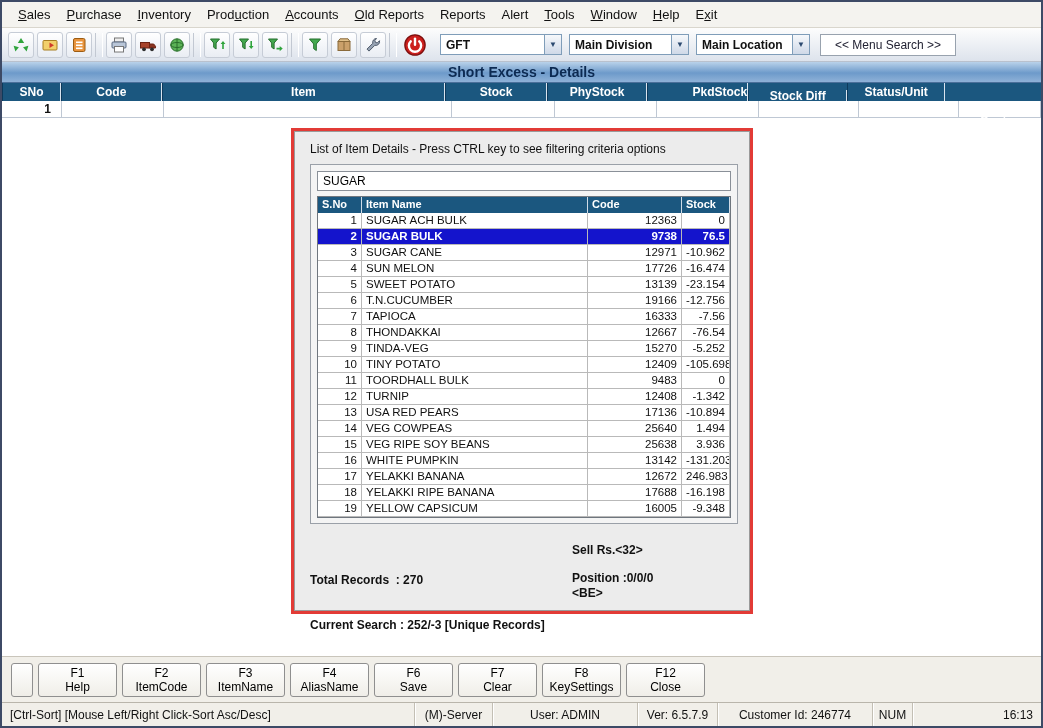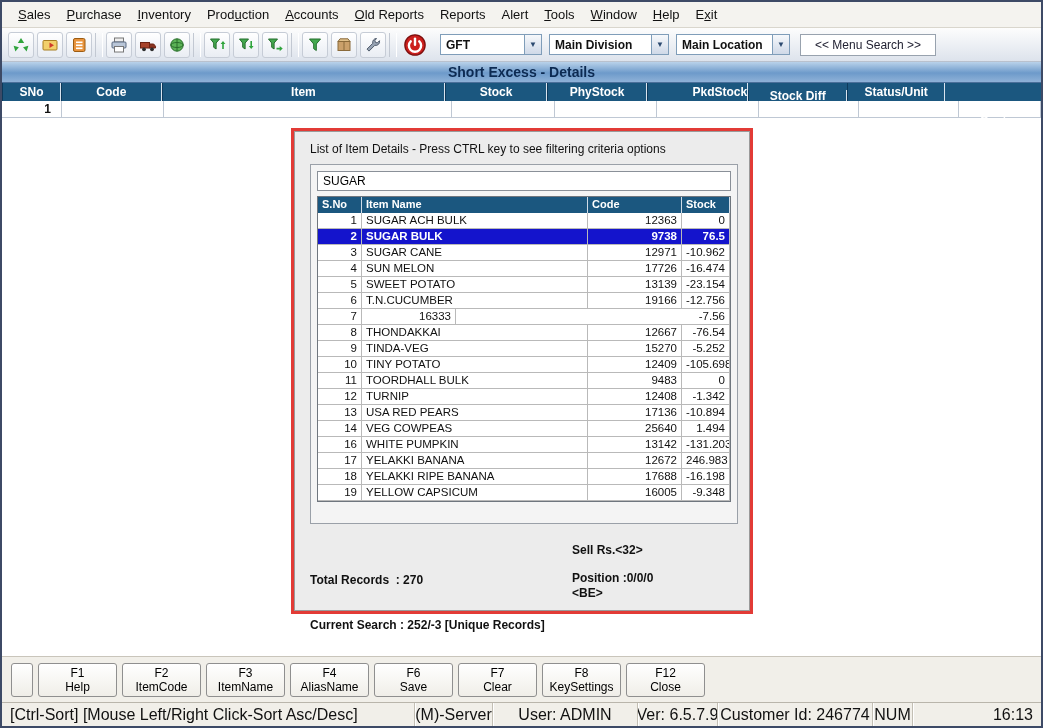--- a/index.html
+++ b/index.html
@@ -10,21 +10,21 @@
   
   .menubar{display:flex;align-items:center;height:26px;background:#f4f3ef;border-bottom:1px solid #d9d6cd;padding-left:8px;font-size:13px}
   .menu-item{padding:4px 8px;cursor:default;white-space:nowrap}
   .menu-item .u{text-decoration:underline}
 
   
   .toolbar{display:flex;align-items:center;height:34px;background:linear-gradient(180deg,#fdfdfd,#dde3ec);border-bottom:1px solid #b9c1cd;padding:0 6px}
   .tbtn{width:26px;height:26px;margin-right:3px;border:1px solid #c6ccd6;border-radius:3px;background:linear-gradient(180deg,#ffffff,#e9edf3);display:flex;align-items:center;justify-content:center;cursor:pointer}
   .tbtn.power{width:30px;height:30px;border:none;background:transparent;border-radius:50%}
   .tsep{width:8px;height:24px;margin-right:3px;border-left:1px solid #c2c8d2;border-right:1px solid #ffffff}
-  .combo{display:flex;align-items:center;width:102px;height:21px;border:1px solid #7f9db9;background:#fff;font-size:12px;font-weight:bold;margin-left:7px;cursor:pointer}
+  .combo{display:flex;align-items:center;width:122px;height:21px;border:1px solid #7f9db9;background:#fff;font-size:12px;font-weight:bold;margin-left:7px;cursor:pointer}
   .combo .val{flex:1;padding:0 5px;white-space:nowrap;overflow:hidden}
   .combo .arrow{width:17px;height:100%;background:linear-gradient(#f6f8fb,#cfd9e8);border-left:1px solid #7f9db9;display:flex;align-items:center;justify-content:center;font-size:8px;color:#2c4a70}
   .menu-search{margin-left:10px;height:22px;padding:0 14px;border:1px solid #98a2ae;background:#fff;font-size:12px;color:#223;display:flex;align-items:center;cursor:pointer;white-space:nowrap}
 
   
   .titlebar{height:21px;background:linear-gradient(180deg,var(--title-from,#b9d2ea),var(--title-to,#6d9aca) 55%,#8fb2d8);display:flex;align-items:center;justify-content:center;font-size:14px;font-weight:bold;color:#0c2a52;border-bottom:1px solid #4a6f9a}
 
   
   .grid-header{display:flex;height:18px;background:var(--header-blue,#1b577f)}
   .gh-cell{color:#fff;font-size:12px;font-weight:bold;display:flex;align-items:center;justify-content:center;border-right:1px solid #d9e4ef;border-left:1px solid #0d3a5c;white-space:nowrap;cursor:pointer}
@@ -48,21 +48,21 @@
   .df-left{position:absolute;left:0;top:0;line-height:15px;white-space:pre}
   .df-right{position:absolute;left:262px;top:0;line-height:15px}
   .df-right .gap{height:13px}
 
   
   .fkeys{position:absolute;left:0;right:0;bottom:24px;height:46px;background:#f1efe9;border-top:1px solid #c9c5bb;display:flex;align-items:center;padding-left:9px}
   .fkey-blank{width:22px;height:34px;border:1px solid #8f8f8f;border-radius:3px;background:linear-gradient(#fff,#efede7);margin-right:5px}
   .fkey{width:79px;height:34px;border:1px solid #8f8f8f;border-radius:3px;background:linear-gradient(#ffffff,#f0eee8);margin-right:5px;display:flex;flex-direction:column;align-items:center;justify-content:center;font-size:12px;cursor:pointer;line-height:14px}
 
   
-  .statusbar{position:absolute;left:0;right:0;bottom:0;height:24px;background:#f1efe9;border-top:1px solid #b9b5ab;display:flex;align-items:stretch;font-size:16px}
+  .statusbar{position:absolute;left:0;right:0;bottom:0;height:24px;background:#f1efe9;border-top:1px solid #b9b5ab;display:flex;align-items:stretch;font-size:12px}
   .ssec{display:flex;align-items:center;justify-content:center;border-left:1px solid #c3bfb4;box-shadow:inset 1px 0 0 #fff;white-space:nowrap;overflow:hidden}
   .ssec.first{border-left:none;box-shadow:none;justify-content:flex-start;padding-left:8px}
   .ssec.last{flex:1;justify-content:flex-end;padding-right:8px}
 </style>
 </head>
 <body>
 
 <div class="window">
 
   <div class="menubar" id="menubar">
@@ -256,20 +256,21 @@
                 <div class="itr-cell itr-stock" style="width: 54px; flex: 1 1 0%;">-23.154</div>
               </div>
               <div class="itable-row">
                 <div class="itr-cell itr-sno" style="width: 44px;">6</div>
                 <div class="itr-cell itr-name" style="width: 226px;">T.N.CUCUMBER</div>
                 <div class="itr-cell itr-code" style="width: 94px;">19166</div>
                 <div class="itr-cell itr-stock" style="width: 54px; flex: 1 1 0%;">-12.756</div>
               </div>
               <div class="itable-row">
                 <div class="itr-cell itr-sno" style="width: 44px;">7</div>
+                <div class="itr-cell itr-name" style="width: 226px;">TAPIOCA</div>
                 <div class="itr-cell itr-code" style="width: 94px;">16333</div>
                 <div class="itr-cell itr-stock" style="width: 54px; flex: 1 1 0%;">-7.56</div>
               </div>
               <div class="itable-row">
                 <div class="itr-cell itr-sno" style="width: 44px;">8</div>
                 <div class="itr-cell itr-name" style="width: 226px;">THONDAKKAI</div>
                 <div class="itr-cell itr-code" style="width: 94px;">12667</div>
                 <div class="itr-cell itr-stock" style="width: 54px; flex: 1 1 0%;">-76.54</div>
               </div>
               <div class="itable-row">
@@ -300,20 +301,26 @@
                 <div class="itr-cell itr-sno" style="width: 44px;">13</div>
                 <div class="itr-cell itr-name" style="width: 226px;">USA RED PEARS</div>
                 <div class="itr-cell itr-code" style="width: 94px;">17136</div>
                 <div class="itr-cell itr-stock" style="width: 54px; flex: 1 1 0%;">-10.894</div>
               </div>
               <div class="itable-row">
                 <div class="itr-cell itr-sno" style="width: 44px;">14</div>
                 <div class="itr-cell itr-name" style="width: 226px;">VEG COWPEAS</div>
                 <div class="itr-cell itr-code" style="width: 94px;">25640</div>
                 <div class="itr-cell itr-stock" style="width: 54px; flex: 1 1 0%;">1.494</div>
+              </div>
+              <div class="itable-row">
+                <div class="itr-cell itr-sno" style="width: 44px;">15</div>
+                <div class="itr-cell itr-name" style="width: 226px;">VEG RIPE SOY BEANS</div>
+                <div class="itr-cell itr-code" style="width: 94px;">25638</div>
+                <div class="itr-cell itr-stock" style="width: 54px; flex: 1 1 0%;">3.936</div>
               </div>
               <div class="itable-row">
                 <div class="itr-cell itr-sno" style="width: 44px;">16</div>
                 <div class="itr-cell itr-name" style="width: 226px;">WHITE PUMPKIN</div>
                 <div class="itr-cell itr-code" style="width: 94px;">13142</div>
                 <div class="itr-cell itr-stock" style="width: 54px; flex: 1 1 0%;">-131.203</div>
               </div>
               <div class="itable-row">
                 <div class="itr-cell itr-sno" style="width: 44px;">17</div>
                 <div class="itr-cell itr-name" style="width: 226px;">YELAKKI BANANA</div>

